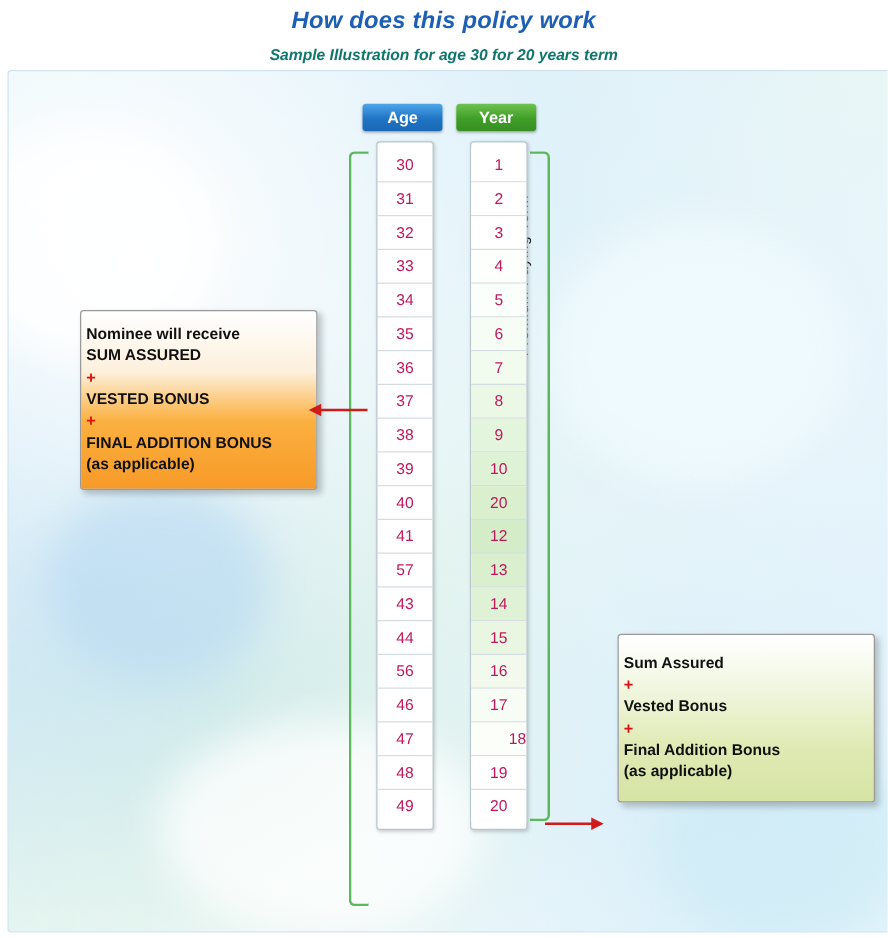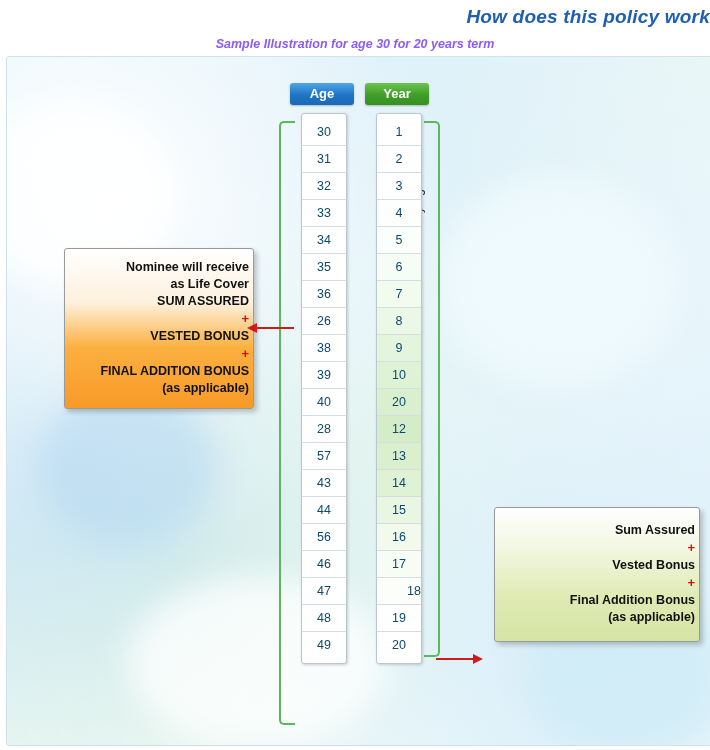--- a/index.html
+++ b/index.html
@@ -21,27 +21,26 @@
     text-align: center;
     padding-top: 4px;
   }
   .title {
     font-size: 19px;
     font-weight: bold;
     font-style: italic;
     color: #1d5fb5;
     letter-spacing: 0.2px;
     margin: 2px 0 0 0;
-    text-align: right;
   }
   .subtitle {
     font-size: 12.5px;
     font-weight: bold;
     font-style: italic;
-    color: #8b5cf6;
+    color: #0f766e;
     margin: 9px 0 0 0;
   }
 
   
   .canvas {
     position: absolute;
     left: 6px;
     top: 56px;
     width: 698px;
     height: 688px;
@@ -102,21 +101,21 @@
     padding: 5px 0;
   }
   .strip-age { left: 294px; }
   .strip-year { left: 369px; }
 
   .cell {
     height: 26px;
     line-height: 26px;
     text-align: center;
     font-size: 12.5px;
-    color: #0c4a6e;
+    color: #be185d;
     border-bottom: 1px solid #d5dde2;
     position: relative;
   }
   .cell:last-child { border-bottom: none; }
 
   
   .bracket {
     position: absolute;
     border: 2px solid #5bb85b;
     width: 14px;
@@ -147,21 +146,21 @@
     white-space: nowrap;
     letter-spacing: 0.6px;
   }
 
   
   .box {
     position: absolute;
     border: 1px solid #9a9a9a;
     border-radius: 3px;
     box-shadow: 3px 3px 5px rgba(0,0,0,0.22);
-    text-align: right;
+    text-align: left;
     font-size: 12.5px;
     color: #111111;
   }
   .box-death {
     left: 57px;
     top: 191px;
     width: 180px;
     padding: 8px 4px 10px 4px;
     background: linear-gradient(180deg, #ffffff 0%, #fdf0dc 34%, #fbb040 62%, #f79a28 100%);
   }
@@ -239,25 +238,25 @@
   <div class="ppt-label">Premium Paying  Term</div>
 
   <div class="strip strip-age">
     <div class="cell">30</div>
     <div class="cell">31</div>
     <div class="cell">32</div>
     <div class="cell">33</div>
     <div class="cell">34</div>
     <div class="cell">35</div>
     <div class="cell">36</div>
-    <div class="cell">26</div>
+    <div class="cell">37</div>
     <div class="cell">38</div>
     <div class="cell">39</div>
     <div class="cell">40</div>
-    <div class="cell">28</div>
+    <div class="cell">41</div>
     <div class="cell">57</div>
     <div class="cell">43</div>
     <div class="cell">44</div>
     <div class="cell">56</div>
     <div class="cell">46</div>
     <div class="cell">47</div>
     <div class="cell">48</div>
     <div class="cell">49</div>
   </div>
 
@@ -279,21 +278,20 @@
     <div class="cell" style="background:#e9f6e1;">15</div>
     <div class="cell" style="background:#f1faec;">16</div>
     <div class="cell" style="background:#f7fcf4;">17</div>
     <div class="cell" style="background:#fcfefa;text-align:right;">18</div>
     <div class="cell" style="background:#ffffff;">19</div>
     <div class="cell" style="background:#ffffff;">20</div>
   </div>
 
   <div class="box box-death">
     <div class="line head">Nominee will receive</div>
-    <div class="line head">as  Life Cover</div>
     <div class="line">SUM ASSURED</div>
     <div class="plus">+</div>
     <div class="line">VESTED BONUS</div>
     <div class="plus">+</div>
     <div class="line">FINAL ADDITION BONUS</div>
     <div class="line">(as applicable)</div>
   </div>
 
   <div class="box box-maturity">
     <div class="line">Sum Assured</div>

